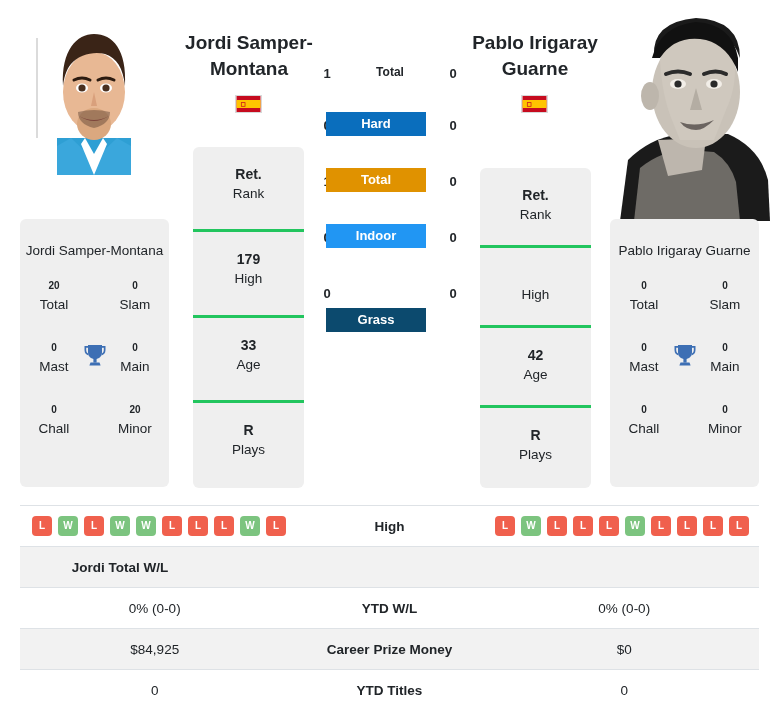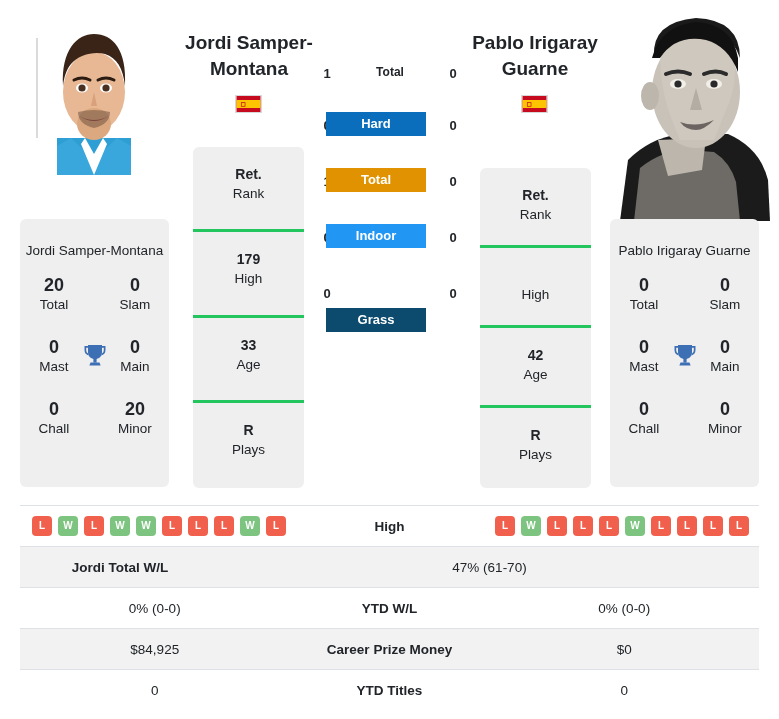--- a/index.html
+++ b/index.html
@@ -136,21 +136,21 @@
     position: relative;
     height: 62px;
   }
   .tcell {
     position: absolute;
     width: 62px;
     text-align: center;
   }
   .tcell.l { left: 3px; }
   .tcell.r { right: 3px; }
-  .tnum  { font-size: 18px; font-weight: bold; line-height: 19px; color:#212529; }
+  .tnum  { font-size: 10px; font-weight: bold; line-height: 19px; color:#212529; }
   .tlab  { font-size: 13.5px; line-height: 19px; color:#212529; }
   .trophy {
     position: absolute;
     left: 50%; top: 4px;
     transform: translateX(-50%);
     width: 26px; height: 26px;
   }
   .trophy svg { display:block; width:100%; height:100%; }
 
   
@@ -453,21 +453,20 @@
             <div class="badge W">W</div>
             <div class="badge L">L</div>
             <div class="badge L">L</div>
             <div class="badge L">L</div>
             <div class="badge L">L</div>
           </div>
         </div>
       </div>
       <div class="cmp-row shaded">
         <div class="cmp-cell mid">Jordi Total W/L</div>
-        <div class="cmp-cell">47% (61-70)</div>
       </div>
       <div class="cmp-row">
         <div class="cmp-cell">0% (0-0)</div>
         <div class="cmp-cell mid">YTD W/L</div>
         <div class="cmp-cell">0% (0-0)</div>
       </div>
       <div class="cmp-row shaded">
         <div class="cmp-cell">$84,925</div>
         <div class="cmp-cell mid">Career Prize Money</div>
         <div class="cmp-cell">$0</div>

